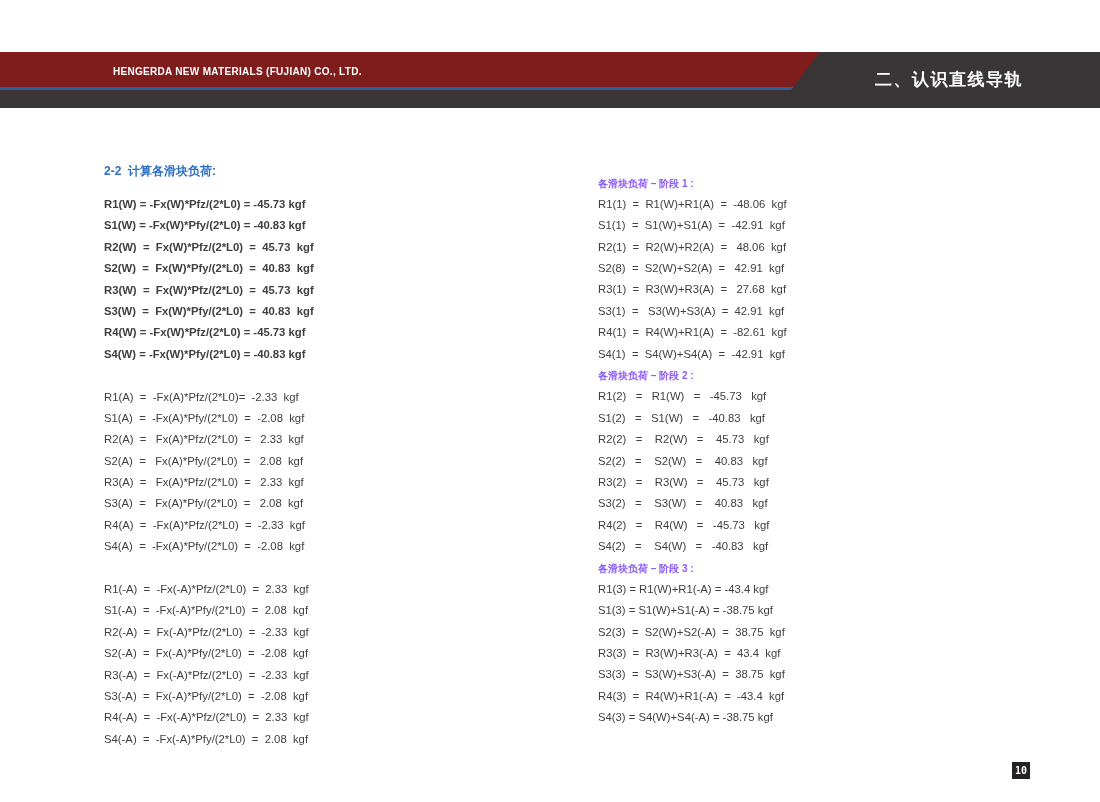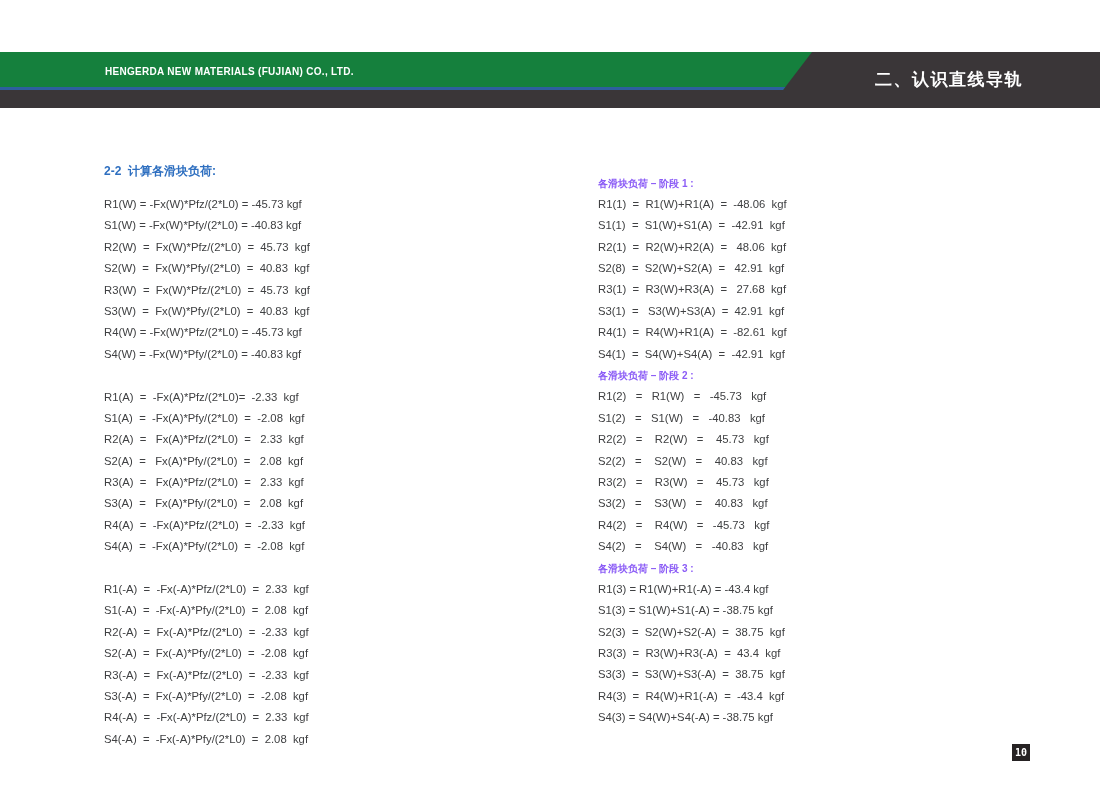--- a/index.html
+++ b/index.html
@@ -7,54 +7,54 @@
     position:relative;width:1100px;height:802px;background:#ffffff;
     overflow:hidden;font-family:"Liberation Sans","DejaVu Sans",sans-serif;
   }
   
   .band{
     position:absolute;left:0;top:52px;width:1100px;height:56px;
     background:#3a3638;
   }
   .bluebar{
     position:absolute;left:0;top:52px;width:812px;height:38px;
-    background:#15803d;
+    background:#7f1d1d;
     box-shadow:inset 0 -3px 0 #2d5f9f;
     clip-path:polygon(0 0,100% 0,calc(100% - 29px) 100%,0 100%);
-    display:flex;align-items:center;
+    display:flex;align-items:center;padding-left:8px;
   }
   .company{
     padding-left:105px;color:#ffffff;font-weight:bold;font-size:10px;
     letter-spacing:0.3px;white-space:pre;
   }
   .section-title{
     position:absolute;left:875px;top:52px;height:40px;line-height:56px;
     color:#ffffff;font-weight:bold;font-size:17px;letter-spacing:1.5px;
     white-space:pre;
   }
   
   .left-heading{
     position:absolute;left:104px;top:160px;height:22px;line-height:22px;
     color:#2e6fc0;font-weight:bold;font-size:12px;white-space:pre;
   }
   .fcol{position:absolute;color:#3f4042;font-size:11.3px;}
   .fline{height:21.4px;line-height:21.4px;white-space:pre;}
-  .lblock-w{left:104px;top:194px;}
+  .lblock-w{left:104px;top:194px;font-weight:bold;}
   .lblock-a{left:104px;top:386.5px;}
   .lblock-na{left:104px;top:579px;}
   .rblock-1{left:598px;top:172.5px;}
   .rblock-2{left:598px;top:365px;}
   .rblock-3{left:598px;top:557.5px;}
   .rhead{
     height:21.4px;line-height:21.4px;white-space:pre;
     color:#8b5cf6;font-weight:bold;font-size:10px;
   }
   
   .page-badge{
-    position:absolute;left:1012px;top:744px;width:18px;height:17px;
+    position:absolute;left:1012px;top:762px;width:18px;height:17px;
     background:#262223;color:#ffffff;font-size:10px;font-weight:bold;
     font-family:"DejaVu Sans Mono","Liberation Mono",monospace;
     display:flex;align-items:center;justify-content:center;
   }
 </style>
 </head>
 <body>
 
 <div class="page">
 

